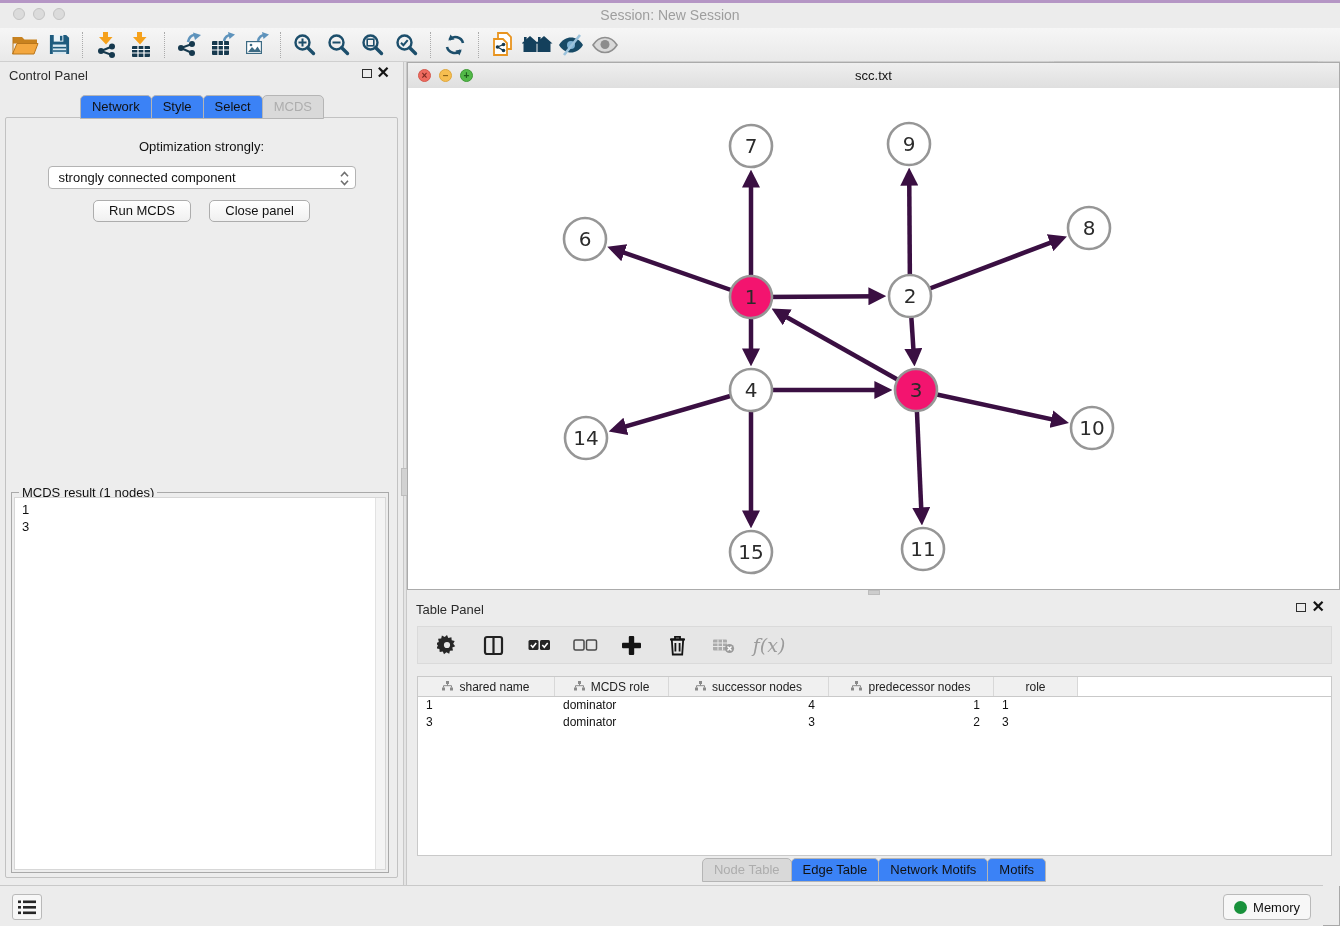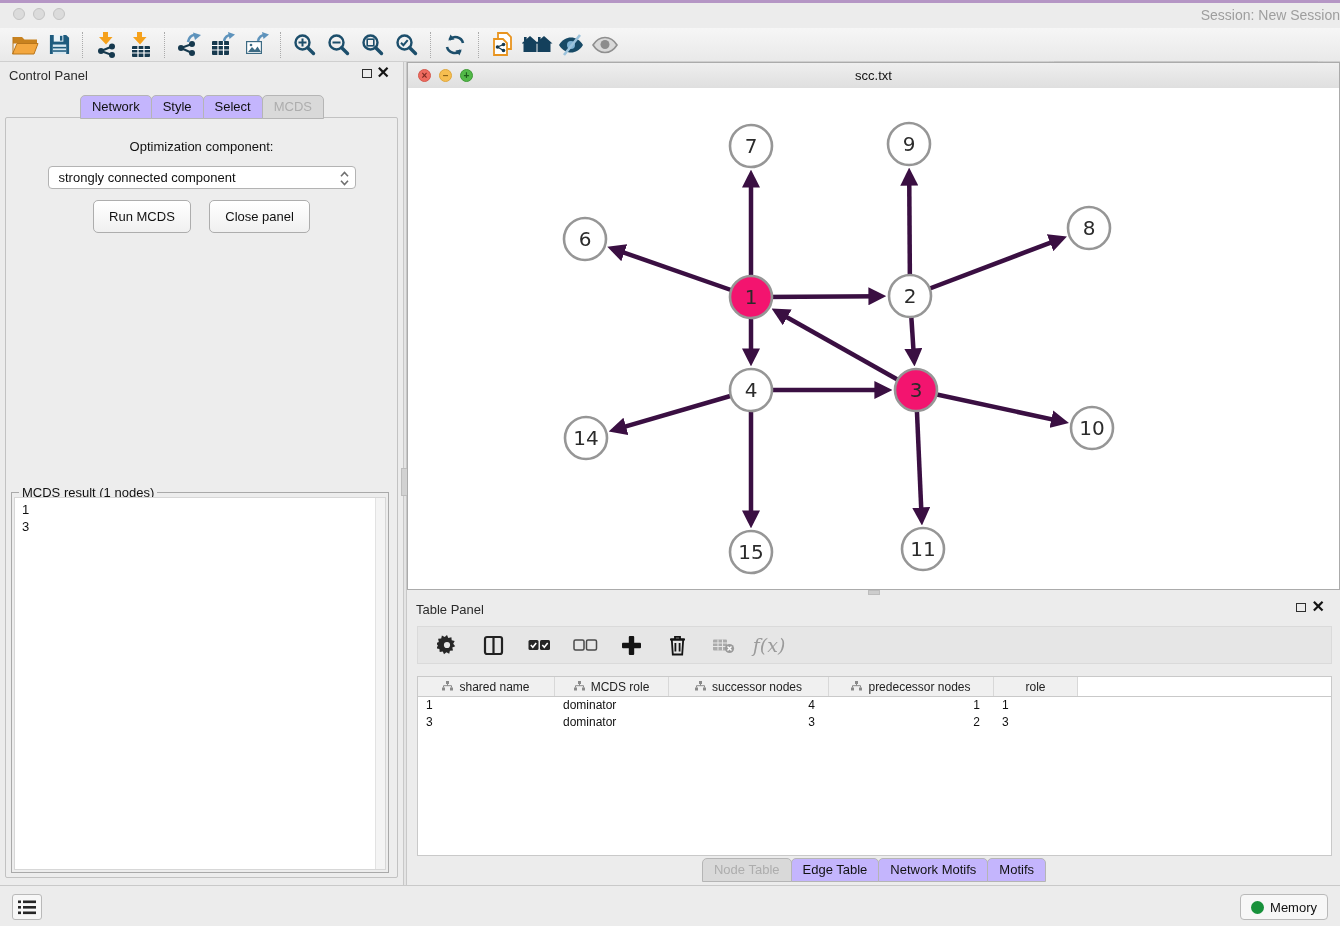--- a/index.html
+++ b/index.html
@@ -2,49 +2,49 @@
 <html><head>
 <meta charset="utf-8">
 <style>
   html,body{margin:0;padding:0;}
   body{width:1340px;height:926px;font-family:"Liberation Sans",sans-serif;background:#ECECEC;position:relative;overflow:hidden;}
   .app{position:absolute;inset:0;background:#ECECEC;box-shadow:inset 0 0 0 1px #A8A8A8;}
 
   
   .titlebar{position:absolute;left:0;top:0;right:0;height:28px;background:#ECECEC;border-bottom:1px solid #D0D0D0;}
   .titlebar .purple{position:absolute;left:0;top:0;right:0;height:3px;background:#B596C5;}
-  .titlebar .title{position:absolute;left:0;right:0;top:7px;text-align:right;color:#9E9E9E;font-size:14px;}
+  .titlebar .title{position:absolute;left:0;right:0;top:7px;text-align:center;color:#9E9E9E;font-size:14px;}
   .tl-dot{position:absolute;top:8px;width:12px;height:12px;border-radius:50%;background:#DBDBDB;border:1px solid #C3C3C3;box-sizing:border-box;}
 
   
   .toolbar{position:absolute;left:0;top:28px;right:0;height:34px;background:linear-gradient(#F6F6F6,#E9E9E9);border-bottom:1px solid #CFCFCF;display:flex;align-items:center;padding-left:8px;box-sizing:border-box;}
   .tbtn{display:inline-flex;align-items:center;justify-content:center;width:34px;height:30px;cursor:pointer;}
   .tsep{width:1px;height:26px;margin:0 6px;border-left:1px dotted #ABABAB;}
   .searchbox{position:absolute;right:10px;top:33px;width:288px;height:23px;background:#FFF;border:1px solid #C6C6C6;border-radius:12px;display:flex;align-items:center;padding-left:9px;box-sizing:border-box;}
   .searchbox input{border:none;outline:none;flex:1;font-size:12px;background:transparent;margin-left:5px;}
 
   
   .phead{position:relative;height:26px;}
   .phead .ptitle{position:absolute;left:9px;top:6px;font-size:13px;color:#2B2B2B;}
   .float-ic{position:absolute;top:7px;width:10px;height:9px;border:1.6px solid #2E2E2E;box-sizing:border-box;cursor:pointer;}
   .close-ic{position:absolute;top:2px;font-size:16px;font-weight:900;color:#141414;cursor:pointer;line-height:18px;}
 
-  .tab{display:inline-block;border:1px solid #B5B5B5;background:#c4b5fd;color:#111;font-size:13px;padding:3px 11px 4px 11px;border-radius:5px 5px 0 0;margin-right:-1px;cursor:pointer;}
+  .tab{display:inline-block;border:1px solid #B5B5B5;background:#3b82f6;color:#111;font-size:13px;padding:3px 11px 4px 11px;border-radius:5px 5px 0 0;margin-right:-1px;cursor:pointer;}
   .tab.pressed{background:#D9D9D9;color:#ADADAD;border-radius:5px 5px 0 0;}
 
   
   .control-panel{position:absolute;left:0;top:62px;width:403px;height:824px;background:#ECECEC;}
   .cp-tabs{position:absolute;left:0;right:0;top:33px;text-align:center;z-index:2;}
   .cp-content{position:absolute;left:5px;right:5px;top:55px;bottom:8px;background:#EDEDED;border:1px solid #C2C2C2;border-radius:2px;}
   .opt-label{margin-top:21px;text-align:center;font-size:13px;color:#111;}
   .selectbox{margin:12px auto 0 auto;width:308px;height:23px;background:#FFF;border:1px solid #B3B3B3;border-radius:4px;position:relative;box-sizing:border-box;cursor:pointer;}
   .selectbox .val{position:absolute;left:10px;top:3px;font-size:13px;color:#111;}
   .selectbox .chev{position:absolute;right:6px;top:4px;}
   .btnrow{margin-top:11px;text-align:center;}
-  .pushbtn{display:inline-block;height:33px;line-height:20px;padding:0 15px;background:linear-gradient(#FFFFFF,#F0F0F0);border:1px solid #ADADAD;border-radius:5px;font-size:13px;color:#111;margin:0 7px;cursor:pointer;font-family:"Liberation Sans",sans-serif;}
+  .pushbtn{display:inline-block;height:22px;line-height:20px;padding:0 15px;background:linear-gradient(#FFFFFF,#F0F0F0);border:1px solid #ADADAD;border-radius:5px;font-size:13px;color:#111;margin:0 7px;cursor:pointer;font-family:"Liberation Sans",sans-serif;}
   .result-group{position:absolute;left:5px;right:8px;top:374px;bottom:4px;border:1px solid #A9A9A9;background:#EDEDED;}
   .result-legend{position:absolute;left:7px;top:-8px;background:#EDEDED;padding:0 3px;font-size:13px;color:#111;}
   .result-white{position:absolute;left:2px;right:2px;top:4px;bottom:2px;background:#FFF;border:1px solid #D7D7D7;overflow:hidden;}
   .result-line{font-size:13px;color:#111;line-height:17px;padding-left:7px;}
   .result-scroll{position:absolute;right:0;top:0;bottom:0;width:9px;background:#F4F4F4;border-left:1px solid #E2E2E2;}
 
   
   .vsplit{position:absolute;left:403px;top:62px;width:4px;height:824px;background:#E4E4E4;border-left:1px solid #C8C8C8;border-right:1px solid #C8C8C8;box-sizing:border-box;cursor:col-resize;}
   .vsplit .grip{position:absolute;left:-3px;top:406px;width:8px;height:26px;background:#D2D2D2;border:1px solid #BDBDBD;}
   .hsplit-strip{position:absolute;left:407px;top:528px;right:0;height:6px;background:#ECECEC;cursor:row-resize;}
@@ -65,21 +65,21 @@
   .tp-btn.disabled{cursor:default;}
   .fx{font-family:"DejaVu Serif",serif;font-style:italic;font-size:19px;color:#9B9B9B;}
   .tp-table{position:absolute;left:10px;right:8px;top:80px;bottom:30px;background:#FFF;border:1px solid #C9C9C9;box-sizing:border-box;overflow:hidden;}
   .thr{display:flex;height:19px;border-bottom:1px solid #C9C9C9;}
   .th{background:#F0F0F0;border-right:1px solid #D8D8D8;box-sizing:border-box;display:flex;align-items:center;justify-content:center;font-size:12px;color:#222;gap:6px;cursor:pointer;}
   .tdr{display:flex;height:17px;}
   .td{box-sizing:border-box;font-size:12px;color:#111;line-height:17px;overflow:hidden;}
   .tp-tabs{position:absolute;left:0;right:0;bottom:4px;text-align:center;}
 
   
-  .statusbar{position:absolute;left:0;right:0;bottom:0;height:40px;background:#ECECEC;border-top:1px solid #C9C9C9;}
+  .statusbar{position:absolute;left:0;right:17px;bottom:0;height:40px;background:#ECECEC;border-top:1px solid #C9C9C9;}
   .sb-left{position:absolute;left:12px;top:8px;width:28px;height:24px;background:#F7F7F7;border:1px solid #B9B9B9;border-radius:3px;display:flex;align-items:center;justify-content:center;cursor:pointer;}
   .sb-mem{position:absolute;right:12px;top:8px;height:24px;background:#F7F7F7;border:1px solid #B9B9B9;border-radius:4px;display:flex;align-items:center;padding:0 10px;gap:6px;cursor:pointer;}
   .mem-dot{width:13px;height:13px;border-radius:50%;background:#18913B;}
   .sb-mem span.lbl{font-size:13px;color:#111;}
 </style>
 </head>
 <body>
 
 <div class="app">
 
@@ -247,21 +247,21 @@
   </div>
 
   <div class="control-panel">
     <div class="phead">
       <span class="ptitle">Control Panel</span>
       <span class="float-ic" style="right:31px"></span>
       <span class="close-ic" style="right:13px">✕</span>
     </div>
     <div class="cp-tabs" id="cp-tabs"><span class="tab">Network</span><span class="tab">Style</span><span class="tab">Select</span><span class="tab pressed">MCDS</span></div>
     <div class="cp-content">
-      <div class="opt-label">Optimization component:</div>
+      <div class="opt-label">Optimization strongly:</div>
       <div class="selectbox">
         <span class="val">strongly connected component</span>
         <span class="chev">
           <svg width="9" height="15" viewBox="0 0 9 15">
               <path d="M1 5.2L4.5 1.5 8 5.2M1 9.8l3.5 3.7L8 9.8" stroke="#6F6F6F" stroke-width="1.6" fill="none"></path>
             </svg>
         </span>
       </div>
       <div class="btnrow">
         <button class="pushbtn">Run MCDS</button>

